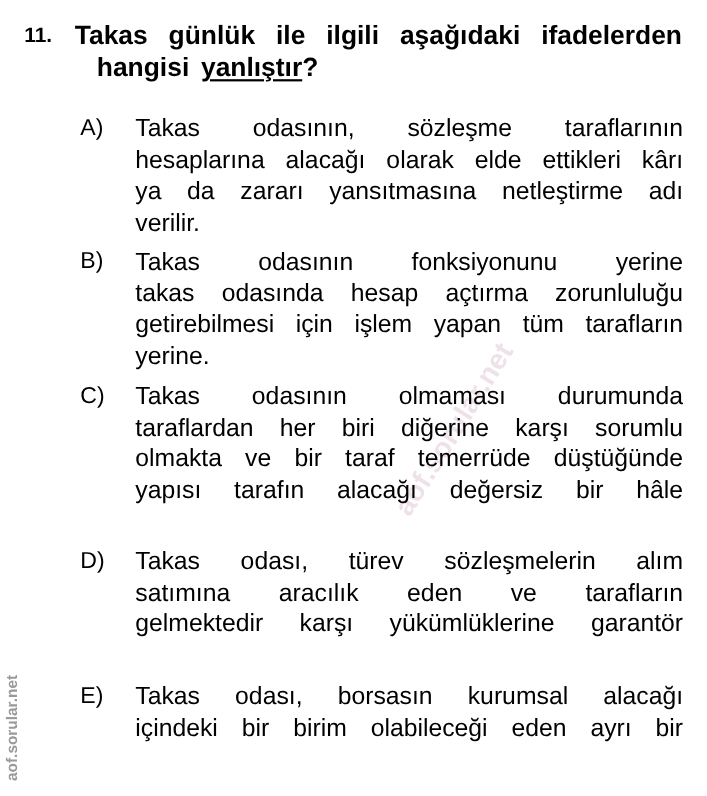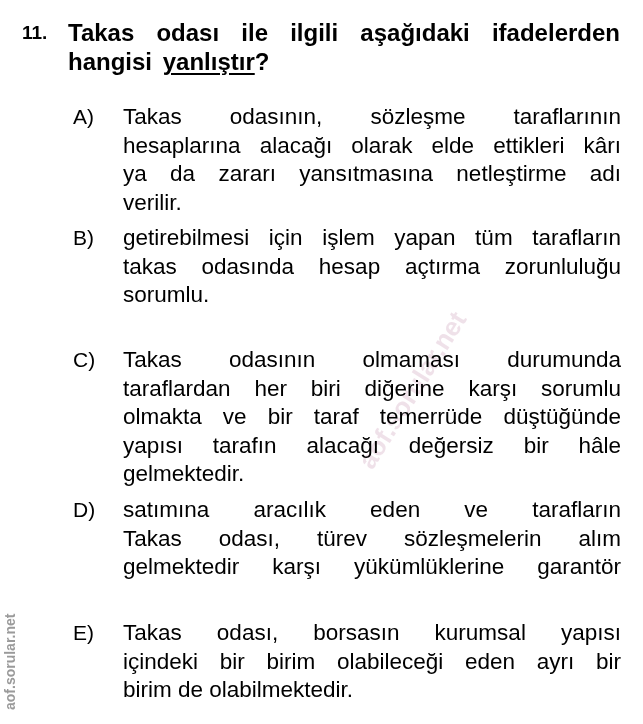--- a/index.html
+++ b/index.html
@@ -3,21 +3,21 @@
 <meta charset="utf-8">
 <style>
   html, body { margin: 0; padding: 0; background: #ffffff; }
   body { width: 643px; height: 724px; position: relative; overflow: hidden;
          font-family: "Liberation Sans", sans-serif; color: #000; }
   .question { position: absolute; left: 22px; top: 18px; width: 598px; }
   .q-num { position: absolute; left: 0; top: 0; font-weight: bold; font-size: 19px; line-height: 29px; }
   .q-text { position: absolute; left: 46px; top: 0; width: 552px; font-weight: bold; font-size: 24px;
             line-height: 29px; text-align: justify; text-align-last: left; word-spacing: 4px; }
   .q-text .l1 { display: block; text-align: justify; text-align-last: justify; }
-  .q-text .l2 { display: block; }
+  .q-text .l2 { display: block; margin-left: 20px; }
   .q-text u { text-decoration: underline; text-decoration-thickness: 2px; text-underline-offset: 3px; }
 
   .option { position: absolute; left: 73px; width: 548px; }
   .opt-letter { position: absolute; left: 0; top: 0; font-size: 21px; line-height: 28.5px; }
   .opt-text { position: absolute; left: 50px; top: 0; width: 498px; font-size: 22.5px; line-height: 28.5px; }
   .opt-text span { display: block; white-space: nowrap; }
   .opt-text span.j { text-align: justify; text-align-last: justify; white-space: normal; }
 
   .wm-diag { position: absolute; left: 352px; top: 458px; font-size: 26px; font-weight: bold;
              color: rgba(225, 200, 215, 0.55); transform: rotate(-58deg); transform-origin: left top;
@@ -27,64 +27,63 @@
 </style>
 </head>
 <body>
 
 <div class="wm-diag">aof.sorular.net</div>
 <div class="wm-side">aof.sorular.net</div>
 
 <div class="question">
   <div class="q-num">11.</div>
   <div class="q-text">
-    <span class="l1">Takas odası ile ilgili aşağıdaki ifadelerden</span>
+    <span class="l1">Takas günlük ile ilgili aşağıdaki ifadelerden</span>
     <span class="l2"><span>hangisi </span><u>yanlıştır</u><span>?</span></span>
   </div>
 </div>
 
 <div class="option" style="top:103px;">
   <div class="opt-letter">A)</div>
   <div class="opt-text">
     <span class="j">Takas odasının, sözleşme taraflarının</span>
     <span class="j">hesaplarına alacağı olarak elde ettikleri kârı</span>
     <span class="j">ya da zararı yansıtmasına netleştirme adı</span>
     <span>verilir.</span>
   </div>
 </div>
 
 <div class="option" style="top:224px;">
   <div class="opt-letter">B)</div>
   <div class="opt-text">
+    <span class="j">Takas odasının fonksiyonunu yerine</span>
+    <span class="j">takas odasında hesap açtırma zorunluluğu</span>
     <span class="j">getirebilmesi için işlem yapan tüm tarafların</span>
-    <span class="j">takas odasında hesap açtırma zorunluluğu</span>
-    <span>sorumlu.</span>
+    <span>yerine.</span>
   </div>
 </div>
 
 <div class="option" style="top:346px;">
   <div class="opt-letter">C)</div>
   <div class="opt-text">
     <span class="j">Takas odasının olmaması durumunda</span>
     <span class="j">taraflardan her biri diğerine karşı sorumlu</span>
     <span class="j">olmakta ve bir taraf temerrüde düştüğünde</span>
     <span class="j">yapısı tarafın alacağı değersiz bir hâle</span>
-    <span>gelmektedir.</span>
   </div>
 </div>
 
 <div class="option" style="top:496px;">
   <div class="opt-letter">D)</div>
   <div class="opt-text">
+    <span class="j">Takas odası, türev sözleşmelerin alım</span>
     <span class="j">satımına aracılık eden ve tarafların</span>
-    <span class="j">Takas odası, türev sözleşmelerin alım</span>
     <span class="j">gelmektedir karşı yükümlüklerine garantör</span>
   </div>
 </div>
 
 <div class="option" style="top:619px;">
   <div class="opt-letter">E)</div>
   <div class="opt-text">
-    <span class="j">Takas odası, borsasın kurumsal yapısı</span>
+    <span class="j">Takas odası, borsasın kurumsal alacağı</span>
     <span class="j">içindeki bir birim olabileceği eden ayrı bir</span>
-    <span>birim de olabilmektedir.</span>
   </div>
 </div>
 
 </body></html>

